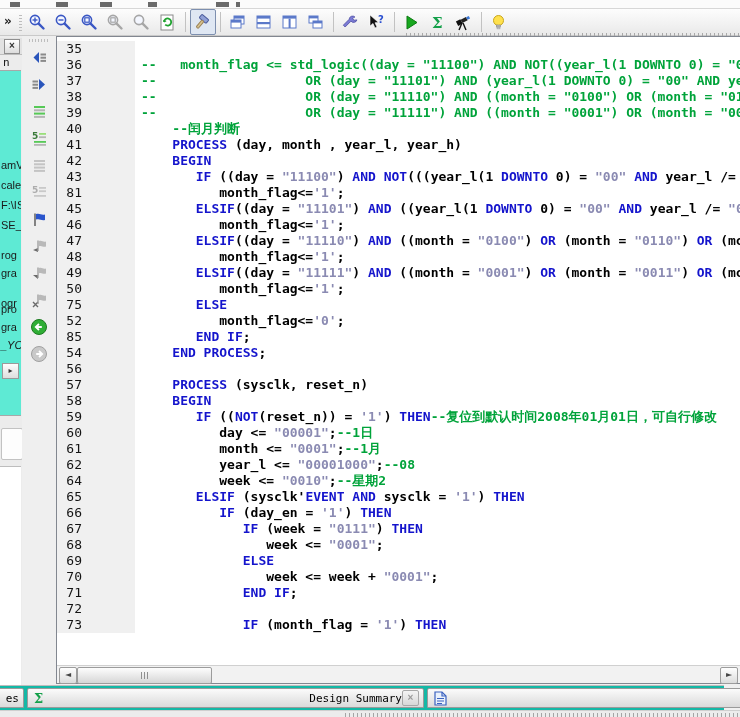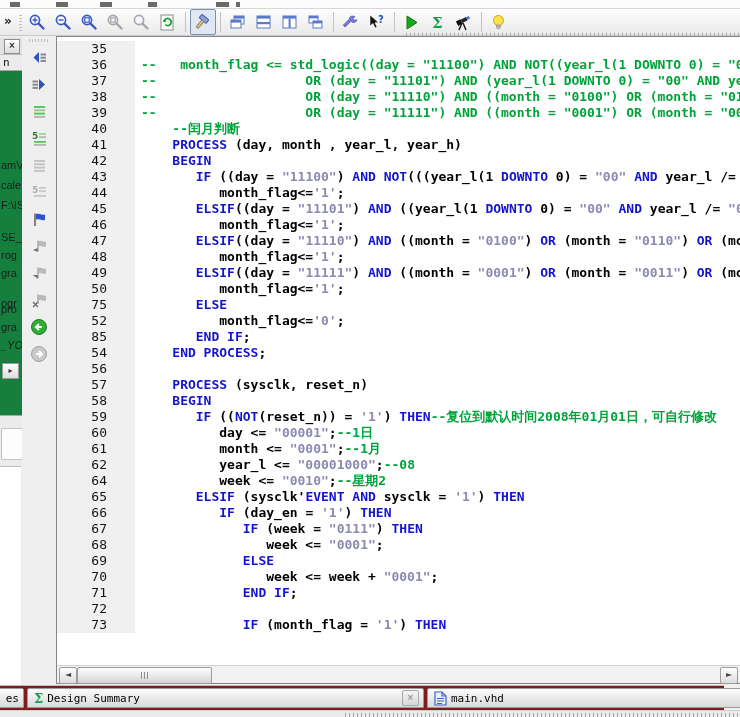--- a/index.html
+++ b/index.html
@@ -21,21 +21,21 @@
   .tbtn{width:24px;height:24px;display:flex;align-items:center;justify-content:center;border:1px solid transparent;border-radius:2px;}
   .tbtn.pressed{border:1px solid #7d8faf;background:#dfe7f3;}
   .tbtn svg{display:block;}
 
   
   #left-sliver{position:absolute;left:0;top:36px;width:22px;height:649px;background:#ececec;border-right:1px solid #a8a8a8;}
   #sliver-titlebar{position:absolute;left:0;top:2px;width:22px;height:16px;background:#e2e2e2;border-bottom:1px solid #bdbdbd;}
   #sliver-close{position:absolute;right:2px;top:1px;width:14px;height:13px;border:1px solid #8f8f8f;background:linear-gradient(#fff,#dcdcdc);
     font:bold 10px "Liberation Sans",sans-serif;text-align:center;line-height:12px;color:#333;}
   #sliver-tabtext{position:absolute;left:3px;top:20px;font:11px "DejaVu Sans Mono",monospace;color:#111;}
-  #sliver-list{position:absolute;left:0;top:34px;width:21px;height:344px;background:#15803d;border-top:1px solid #a8a8a8;border-bottom:1px solid #a8a8a8;overflow:hidden;padding-left:12px;}
+  #sliver-list{position:absolute;left:0;top:34px;width:21px;height:344px;background:#5eead4;border-top:1px solid #a8a8a8;border-bottom:1px solid #a8a8a8;overflow:hidden;}
   .frag{position:absolute;left:1px;font:11px "Liberation Sans",sans-serif;color:#1a1a1a;white-space:nowrap;}
   #sliver-scrollbtn{position:absolute;left:2px;top:327px;width:15px;height:14px;border:1px solid #9a9a9a;background:linear-gradient(#fdfdfd,#dedede);
     font:8px "DejaVu Sans",sans-serif;color:#333;text-align:center;line-height:13px;}
   #sliver-box1{position:absolute;left:1px;top:392px;width:20px;height:30px;background:#fdfdfd;border:1px solid #c2c2c2;border-radius:2px;}
   #sliver-box2{position:absolute;left:0;top:430px;width:21px;height:218px;background:#ffffff;border-top:1px solid #bdbdbd;}
 
   
   #side-toolbar{position:absolute;left:22px;top:36px;width:34px;height:649px;background:#efefef;}
   #side-toolbar .topgrip{height:3px;width:20px;margin:3px auto 2px auto;
     background:repeating-linear-gradient(90deg,#bdbdbd 0 1px,transparent 1px 3px);}
@@ -43,43 +43,43 @@
   .ssep{width:22px;height:1px;background:#c4c4c4;margin:3px auto;}
 
   
   #editor{position:absolute;left:56px;top:36px;width:684px;height:648px;background:#ffffff;
     border:1px solid #828790;border-right:none;box-sizing:border-box;}
   #editor-top-dots{position:absolute;left:349px;top:-4px;width:391px;height:3px;
     background:repeating-linear-gradient(90deg,#a9a9a9 0 1px,transparent 1px 4px);}
   #code-rows{position:absolute;left:0;top:0;width:100%;height:629px;overflow:hidden;padding-top:4px;box-sizing:border-box;}
   .row{height:16px;display:flex;white-space:pre;font:bold 13px "DejaVu Sans Mono",monospace;line-height:16px;}
   .ln{flex:0 0 78px;width:78px;background:#f0f0f0;color:#141414;font-weight:normal;
-      text-align:right;padding-right:28px;box-sizing:border-box;}
+      text-align:right;padding-right:53px;box-sizing:border-box;}
   .lc{padding-left:6px;overflow:hidden;}
   .st{color:#000000;}
   .sk{color:#1414cc;}
   .ss{color:#8a8ab2;}
   .sc{color:#00a33a;}
 
   
   #hscroll{position:absolute;left:0;bottom:0;width:100%;height:17px;background:#f2f2f2;border-top:1px solid #d0d0d0;}
   .sb-arrow{position:absolute;top:1px;width:16px;height:15px;border:1px solid #9c9c9c;border-radius:2px;
     background:linear-gradient(#fefefe,#dcdcdc);font:8px "DejaVu Sans",sans-serif;color:#444;text-align:center;line-height:14px;}
   #sb-left{left:2px;}
   #sb-right{right:2px;}
   #sb-thumb{position:absolute;left:20px;top:1px;width:133px;height:15px;border:1px solid #9c9c9c;border-radius:2px;
     background:linear-gradient(#fdfdfd,#d6d6d6);}
   #sb-thumb .grip{position:absolute;left:50%;top:4px;width:8px;height:7px;transform:translateX(-50%);
     background:repeating-linear-gradient(90deg,#8f8f8f 0 1px,transparent 1px 3px);}
 
   
-  #tabbar{position:absolute;left:0;top:685px;width:724px;height:25px;background:#7f1d1d;border-top:1px solid #bdbdbd;}
+  #tabbar{position:absolute;left:0;top:685px;width:724px;height:25px;background:#14b8a6;border-top:1px solid #bdbdbd;}
   .btab{position:absolute;top:2px;height:20px;border:1px solid #9a9a9a;border-radius:2px 2px 0 0;
     background:linear-gradient(#fbfbfb,#dadada);display:flex;align-items:center;box-sizing:border-box;}
-  .btab .lbl{flex:1;text-align:left;font:11px "DejaVu Sans Mono",monospace;color:#000;}
+  .btab .lbl{flex:1;text-align:right;font:11px "DejaVu Sans Mono",monospace;color:#000;}
   #tab-partial{left:-6px;width:30px;}
   #tab-partial .lbl{text-align:right;padding-right:4px;}
   #tab-design{left:27px;width:397px;}
   #tab-main{left:427px;width:402px;}
   .tab-sigma{font:bold 13px "DejaVu Serif",serif;color:#14a04a;padding:0 4px 0 6px;}
   .tab-close{width:15px;height:14px;margin-right:4px;border:1px solid #a8a8a8;border-radius:2px;background:linear-gradient(#f4f4f4,#d8d8d8);
     font:bold 10px "Liberation Sans",sans-serif;color:#9a9a9a;text-align:center;line-height:13px;}
   .tab-doc{padding:0 4px 0 6px;display:flex;align-items:center;}
 
   
@@ -234,21 +234,21 @@
 
 <div id="left-sliver">
   <div id="sliver-titlebar">
     <div id="sliver-close">×</div>
   </div>
   <div id="sliver-tabtext">n</div>
   <div id="sliver-list">
       <div class="frag" style="top: 88px;">amV</div>
       <div class="frag" style="top: 108px;">cale</div>
       <div class="frag" style="top: 128px;">F:\IS</div>
-      <div class="frag" style="top: 160px;">SE_</div>
+      <div class="frag" style="top: 148px;">SE_</div>
       <div class="frag" style="top: 178px;">rog</div>
       <div class="frag" style="top: 196px;">gra</div>
       <div class="frag" style="top: 206px; margin-top: 20px;">ogr</div>
       <div class="frag" style="top: 232px;">pro</div>
       <div class="frag" style="top: 250px;">gra</div>
       <div class="frag" style="top: 268px; font-style: italic;">_YO</div>
     </div>
   <div id="sliver-scrollbtn">▸</div>
   <div id="sliver-box1"></div>
   <div id="sliver-box2"></div>
@@ -340,21 +340,21 @@
   <div id="code-rows">
       <div class="row"><span class="ln">35</span><span class="lc"></span></div>
       <div class="row"><span class="ln">36</span><span class="lc"><span class="sc">--   month_flag &lt;= std_logic((day = "11100") AND NOT((year_l(1 DOWNTO 0) = "00" AND year_l /= "00000000")</span></span></div>
       <div class="row"><span class="ln">37</span><span class="lc"><span class="sc">--                   OR (day = "11101") AND (year_l(1 DOWNTO 0) = "00" AND year_l /= "00000000")</span></span></div>
       <div class="row"><span class="ln">38</span><span class="lc"><span class="sc">--                   OR (day = "11110") AND ((month = "0100") OR (month = "0110") OR (month = "1001") OR (month = "1011"))</span></span></div>
       <div class="row"><span class="ln">39</span><span class="lc"><span class="sc">--                   OR (day = "11111") AND ((month = "0001") OR (month = "0011") OR (month = "0101") OR (month = "0111"))</span></span></div>
       <div class="row"><span class="ln">40</span><span class="lc"><span class="sc">    --闰月判断</span></span></div>
       <div class="row"><span class="ln">41</span><span class="lc"><span class="sk">    PROCESS</span><span class="st"> (day, month , year_l, year_h)</span></span></div>
       <div class="row"><span class="ln">42</span><span class="lc"><span class="sk">    BEGIN</span></span></div>
       <div class="row"><span class="ln">43</span><span class="lc"><span class="st">       </span><span class="sk">IF</span><span class="st"> ((day = </span><span class="ss">"11100"</span><span class="st">) </span><span class="sk">AND</span><span class="st"> </span><span class="sk">NOT</span><span class="st">(((year_l(1 </span><span class="sk">DOWNTO</span><span class="st"> 0) = </span><span class="ss">"00"</span><span class="st"> </span><span class="sk">AND</span><span class="st"> year_l /= </span></span></div>
-      <div class="row"><span class="ln">44</span><span class="lc"><span class="st">          month_flag&lt;=</span><span class="ss">'1'</span><span class="st">;</span></span></div>
+      <div class="row"><span class="ln">81</span><span class="lc"><span class="st">          month_flag&lt;=</span><span class="ss">'1'</span><span class="st">;</span></span></div>
       <div class="row"><span class="ln">45</span><span class="lc"><span class="st">       </span><span class="sk">ELSIF</span><span class="st">((day = </span><span class="ss">"11101"</span><span class="st">) </span><span class="sk">AND</span><span class="st"> ((year_l(1 </span><span class="sk">DOWNTO</span><span class="st"> 0) = </span><span class="ss">"00"</span><span class="st"> </span><span class="sk">AND</span><span class="st"> year_l /= </span><span class="ss">"00000000"</span></span></div>
       <div class="row"><span class="ln">46</span><span class="lc"><span class="st">          month_flag&lt;=</span><span class="ss">'1'</span><span class="st">;</span></span></div>
       <div class="row"><span class="ln">47</span><span class="lc"><span class="st">       </span><span class="sk">ELSIF</span><span class="st">((day = </span><span class="ss">"11110"</span><span class="st">) </span><span class="sk">AND</span><span class="st"> ((month = </span><span class="ss">"0100"</span><span class="st">) </span><span class="sk">OR</span><span class="st"> (month = </span><span class="ss">"0110"</span><span class="st">) </span><span class="sk">OR</span><span class="st"> (month = </span></span></div>
       <div class="row"><span class="ln">48</span><span class="lc"><span class="st">          month_flag&lt;=</span><span class="ss">'1'</span><span class="st">;</span></span></div>
       <div class="row"><span class="ln">49</span><span class="lc"><span class="st">       </span><span class="sk">ELSIF</span><span class="st">((day = </span><span class="ss">"11111"</span><span class="st">) </span><span class="sk">AND</span><span class="st"> ((month = </span><span class="ss">"0001"</span><span class="st">) </span><span class="sk">OR</span><span class="st"> (month = </span><span class="ss">"0011"</span><span class="st">) </span><span class="sk">OR</span><span class="st"> (month = </span></span></div>
       <div class="row"><span class="ln">50</span><span class="lc"><span class="st">          month_flag&lt;=</span><span class="ss">'1'</span><span class="st">;</span></span></div>
       <div class="row"><span class="ln">75</span><span class="lc"><span class="st">       </span><span class="sk">ELSE</span></span></div>
       <div class="row"><span class="ln">52</span><span class="lc"><span class="st">          month_flag&lt;=</span><span class="ss">'0'</span><span class="st">;</span></span></div>
       <div class="row"><span class="ln">85</span><span class="lc"><span class="st">       </span><span class="sk">END IF</span><span class="st">;</span></span></div>
       <div class="row"><span class="ln">54</span><span class="lc"><span class="st">    </span><span class="sk">END PROCESS</span><span class="st">;</span></span></div>

